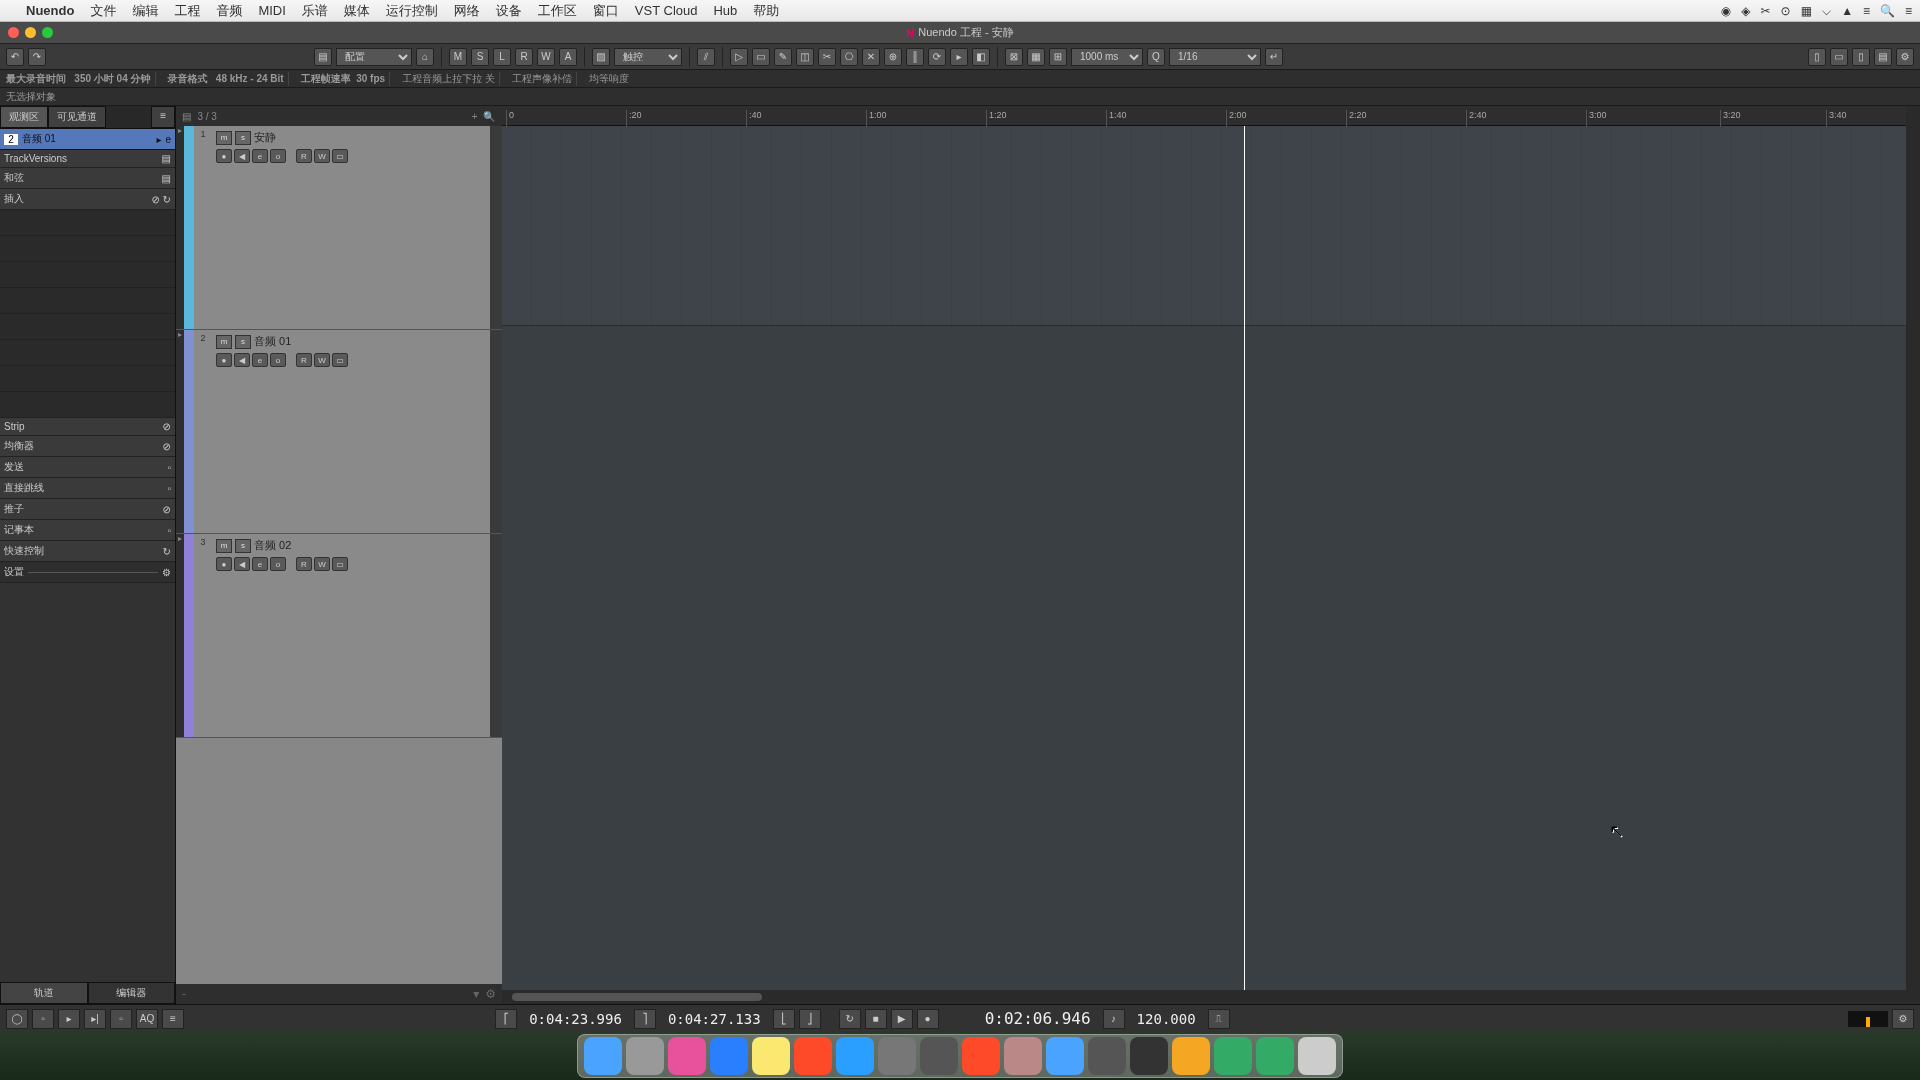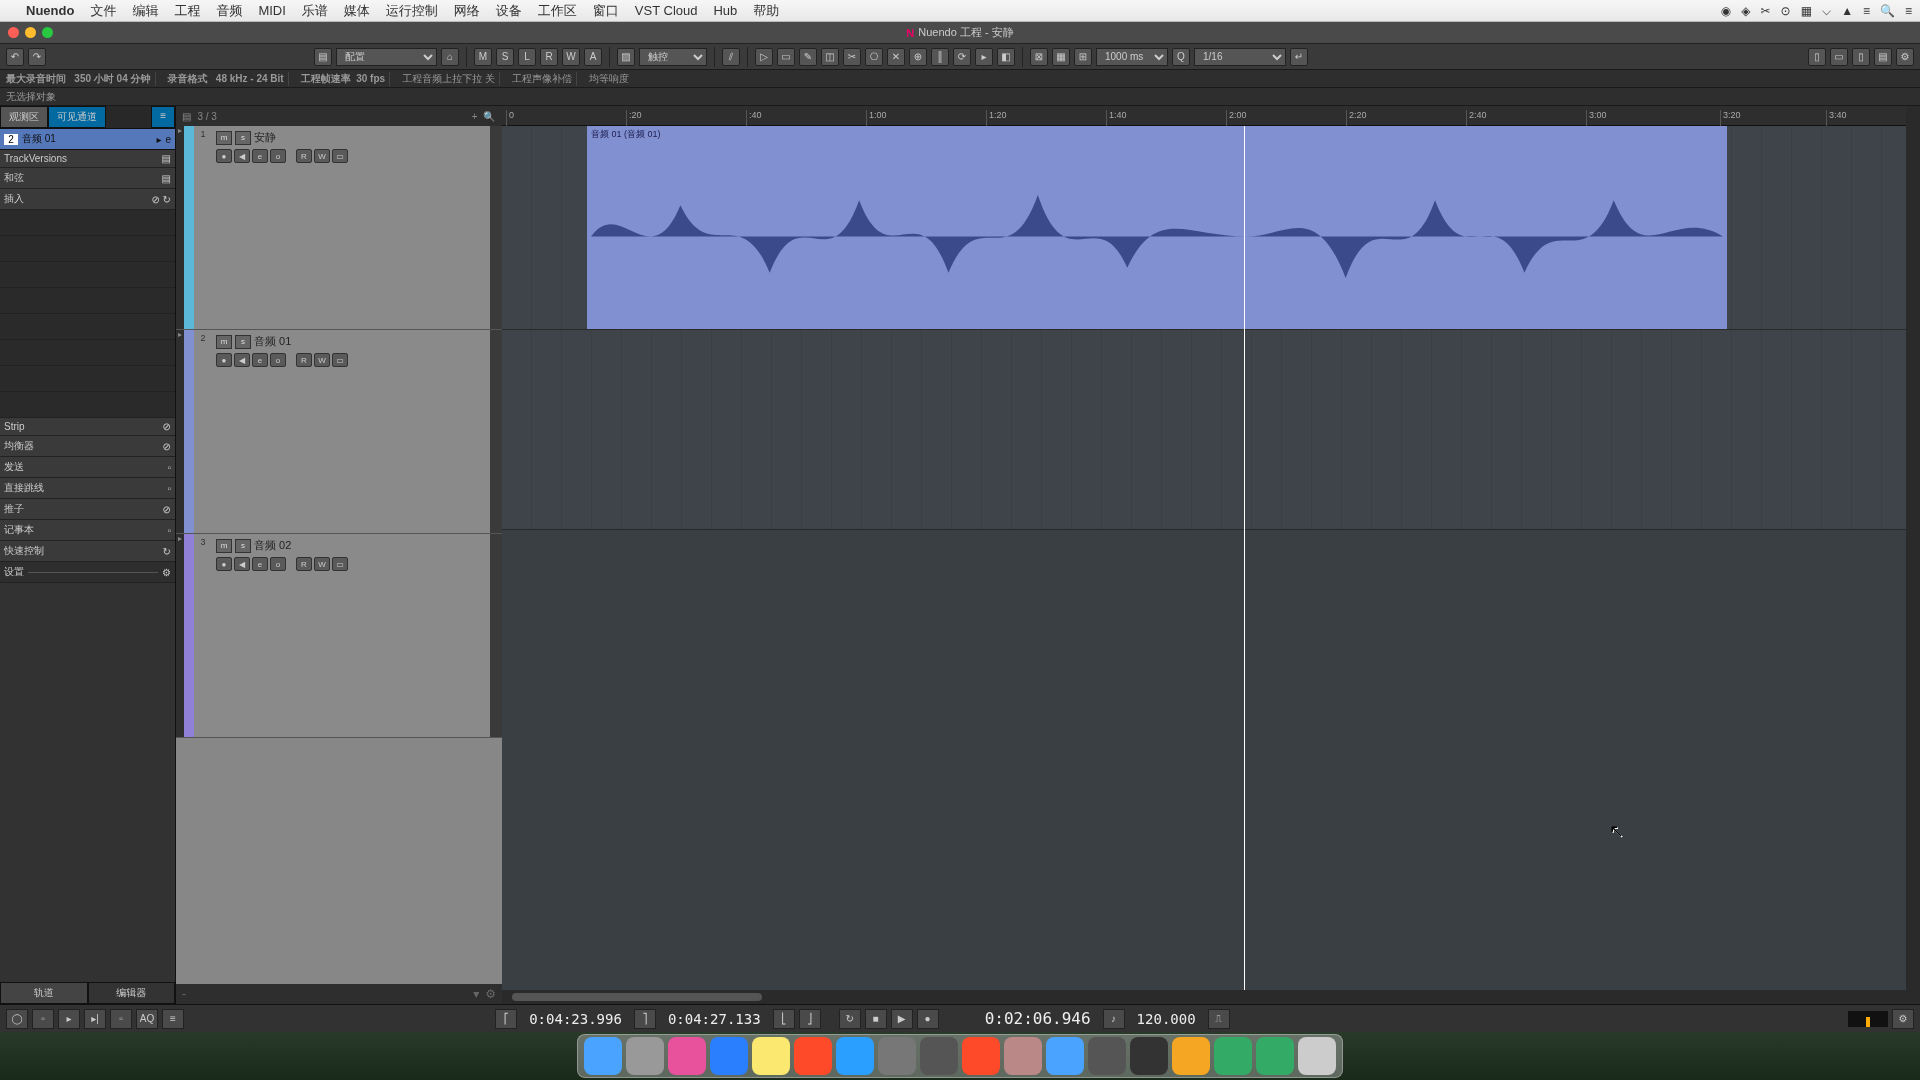--- a/index.html
+++ b/index.html
@@ -30,21 +30,21 @@
 
 
 .statusline{ height:18px; background:#2e2e2e; display:flex; align-items:center; font-size:10px; color:#999; padding:0 6px; gap:12px; border-bottom:1px solid #1a1a1a;}
 .statusline span{border-right:1px solid #444; padding-right:4px;}
 .selline{ height:18px; background:#2e2e2e; font-size:10px; color:#999; padding:2px 6px; border-bottom:1px solid #1a1a1a;}
 
 
 .main { display:flex; height: calc(1080px - 22px - 22px - 26px - 18px - 18px - 28px - 48px);}
 .inspector { width:176px; background:#323232; border-right:1px solid #111; display:flex; flex-direction:column; font-size:10px; color:#ccc;}
 .insp-tabs{ display:flex; background:#282828; border-bottom:1px solid #111;}
-.insp-tab{ padding:3px 8px; background:#0369a1; border:1px solid #111; font-size:10px; color:#ccc;}
+.insp-tab{ padding:3px 8px; background:#404040; border:1px solid #111; font-size:10px; color:#ccc;}
 .insp-tab:first-child{background:#555;}
 .insp-track{ padding:3px 4px; background:#5578bb; color:#111; display:flex; align-items:center; gap:4px; border-bottom:1px solid #111;}
 .insp-track input{ width:14px; font-size:10px; background:#fff; border:none; text-align:center;}
 .insp-row{ padding:3px 4px; border-bottom:1px solid #222; display:flex; justify-content:space-between; align-items:center; background:#3a3a3a;}
 .insp-row.dark{background:#2e2e2e;}
 .empty-slot{height:26px; border-bottom:1px solid #222; background:#2a2a2a;}
 .insp-bottom{margin-top:auto;}
 .insp-btabs{display:flex; background:#222;}
 .insp-btab{flex:1; text-align:center; padding:3px; background:#333; border:1px solid #111; font-size:10px;}
 .insp-btab.active{background:#444;}
@@ -144,21 +144,21 @@
     <span class="n">N</span>
     <span>Nuendo 工程 - 安静</span>
   </div>
 </div>
 
 <div class="toolbar">
   <span class="tbtn">↶</span>
   <span class="tbtn">↷</span>
   <div class="spacer" style="max-width:260px"></div>
   <span class="tbtn">▤</span>
-  <select class="tsel" style="width:101px"><option>配置</option></select>
+  <select class="tsel" style="width:76px"><option>配置</option></select>
   <span class="tbtn">⌂</span>
   <span class="tsep"></span>
   <span class="tbtn">M</span>
   <span class="tbtn">S</span>
   <span class="tbtn">L</span>
   <span class="tbtn">R</span>
   <span class="tbtn">W</span>
   <span class="tbtn">A</span>
   <span class="tsep"></span>
   <span class="tbtn">▨</span>
@@ -378,28 +378,20 @@
       <span class="tick" style="left:844px">2:20</span>
       <span class="tick" style="left:964px">2:40</span>
       <span class="tick" style="left:1084px">3:00</span>
       <span class="tick" style="left:1218px">3:20</span>
       <span class="tick" style="left:1324px">3:40</span>
     </div>
     <div class="lanes">
       <div class="playhead"></div>
 
 
-      <div class="lane">
-        <div class="clip c2">
-          <span class="lbl">音频 01 (音频 01)</span>
-          <svg class="wave" viewBox="0 0 1140 180" preserveAspectRatio="none">
-            <path fill="#3a4a8a" d="M0,90 C30,50 60,130 90,60 C120,120 150,55 180,125 C210,50 240,135 270,55 C300,130 330,45 360,125 C390,55 420,130 450,50 C480,135 510,55 540,120 C570,60 600,90 660,90 C700,90 730,55 760,130 C790,50 820,135 850,55 C880,130 910,50 940,125 C970,60 1000,130 1030,55 C1060,125 1090,60 1140,90 Z"></path>
-          </svg>
-        </div>
-      </div>
 
 
       <div class="lane" style="height:200px"></div>
     </div>
     <div class="hscroll">
         <div class="bar"></div>
       </div>
     <div class="vscroll"></div>
   </div>
 

